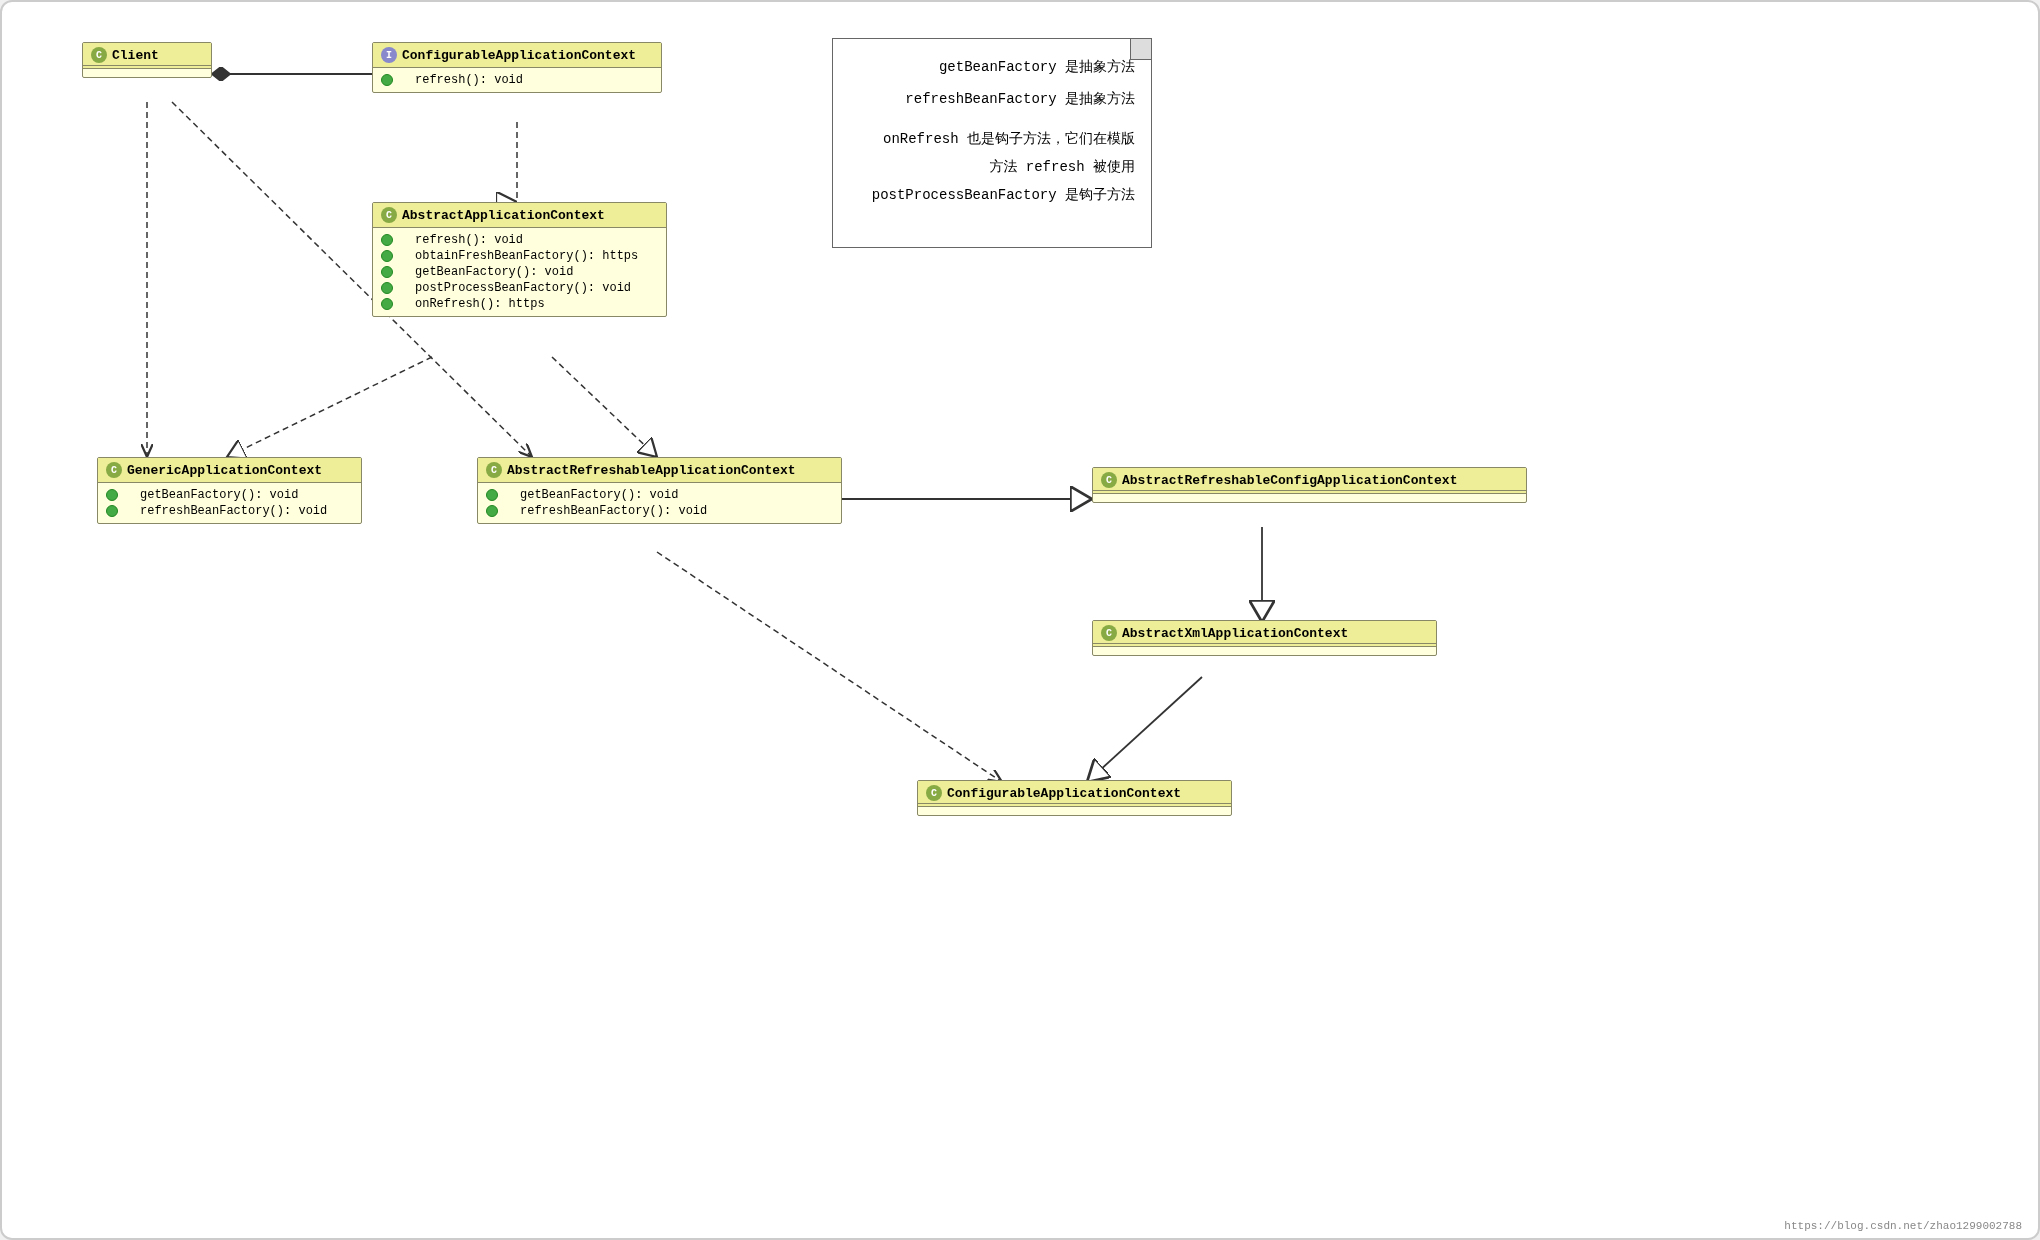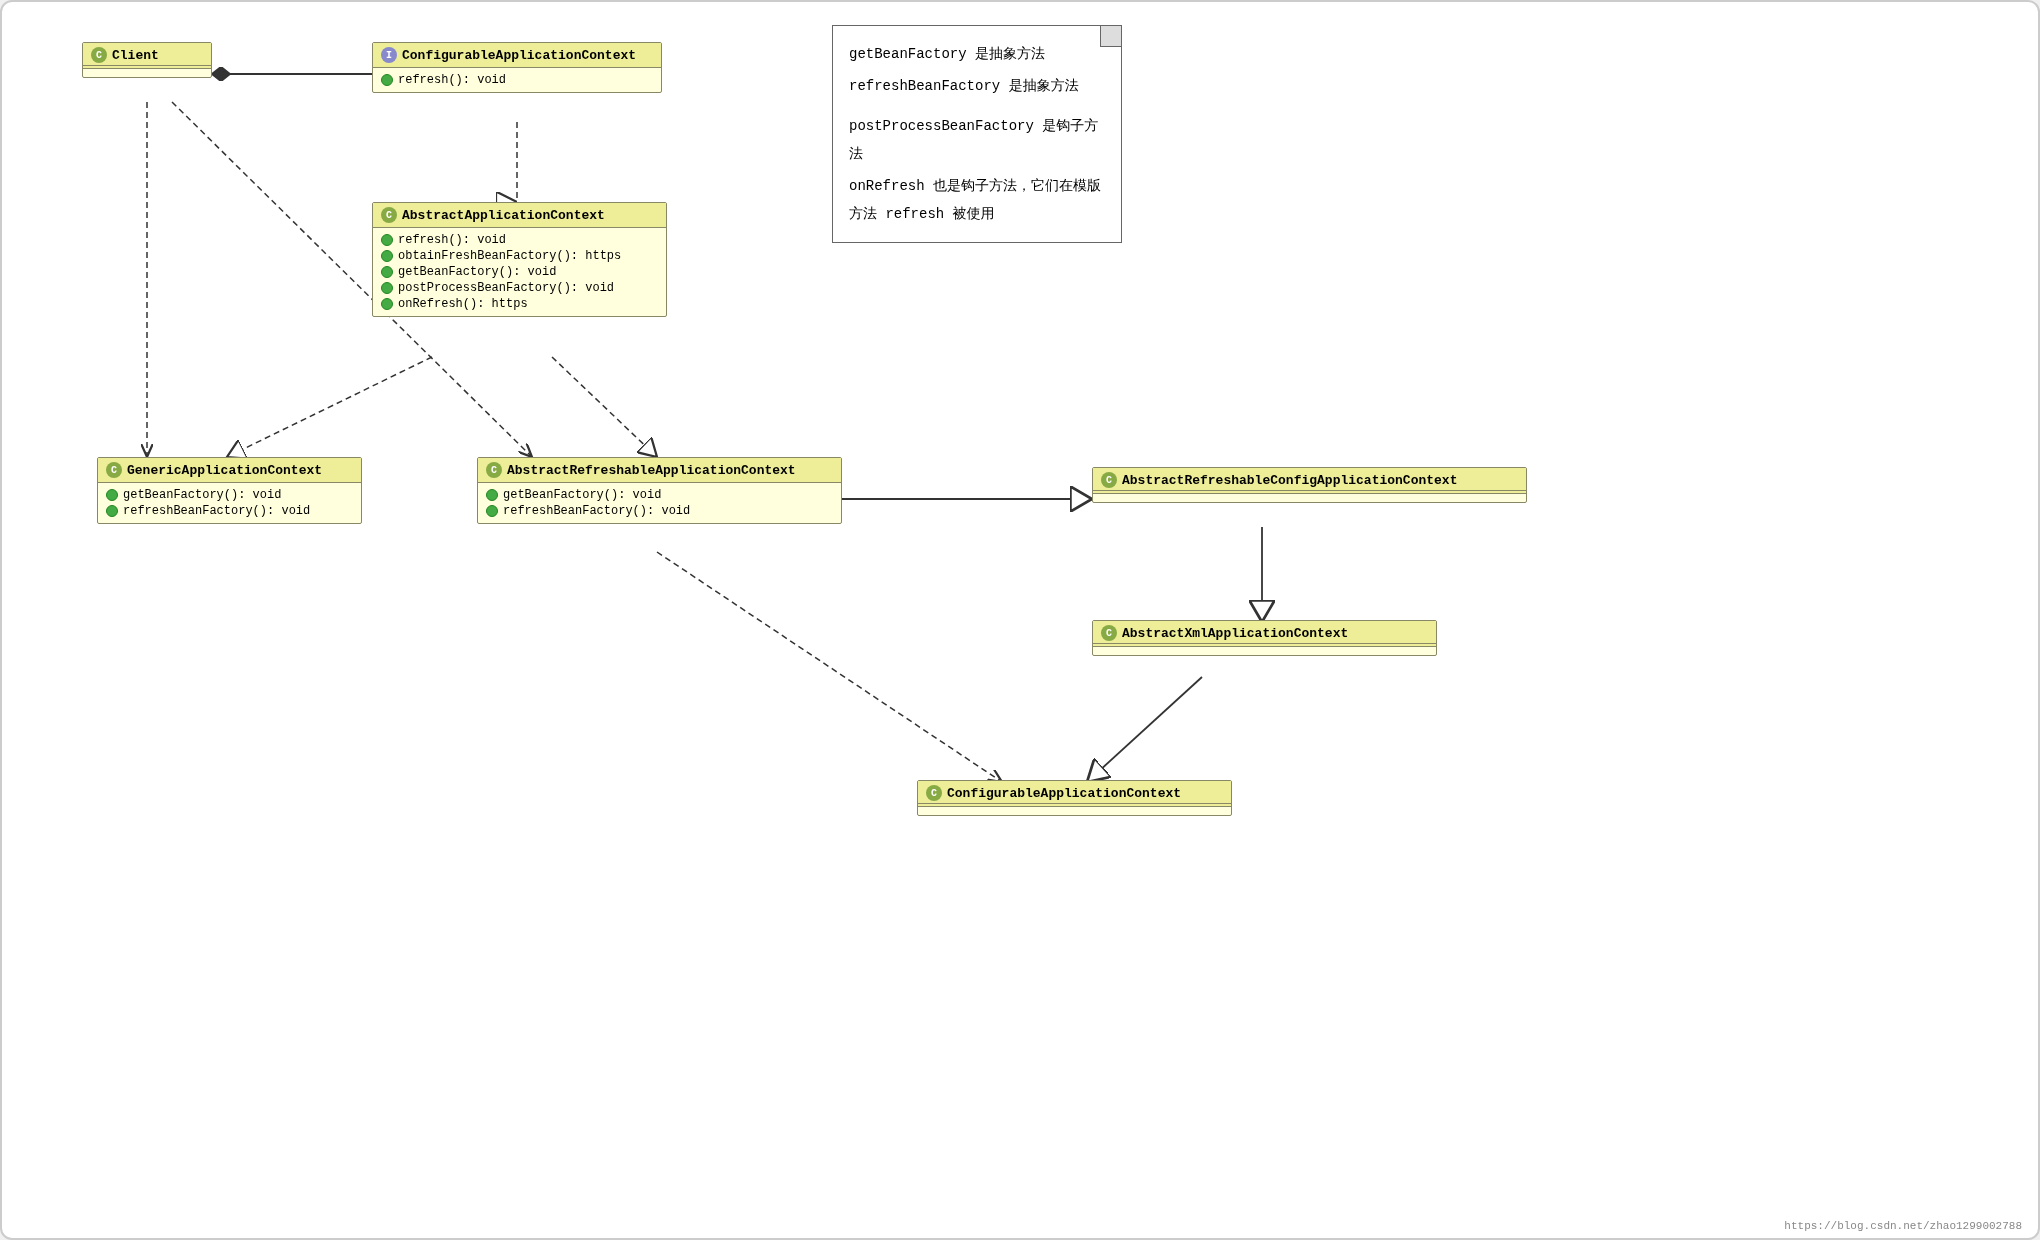--- a/index.html
+++ b/index.html
@@ -52,21 +52,21 @@
       border-bottom: 1.5px solid #888866;
       height: 3px;
     }
     .uml-class-body {
       padding: 4px 8px;
       font-size: 12px;
     }
     .uml-method {
       display: flex;
       align-items: center;
-      gap: 5px;
+      gap: 22px;
       padding: 1px 0;
       white-space: nowrap;
     }
     .method-icon {
       width: 12px;
       height: 12px;
       border-radius: 50%;
       background: #44aa44;
       border: 1.5px solid #228822;
       flex-shrink: 0;
@@ -297,24 +297,24 @@
 
   <div class="uml-class" style="left: 915px; top: 778px; width: 315px;">
     <div class="uml-class-header-double">
       <span class="class-icon">C</span>
       <span>ConfigurableApplicationContext</span>
     </div>
     <div class="uml-class-header-line2"></div>
     <div class="uml-class-body" style="min-height: 8px;"></div>
   </div>
 
-  <div class="note-box" style="left: 830px; top: 23px; width: 290px; min-height: 210px;">
+  <div class="note-box" style="left: 830px; top: 36px; width: 320px; min-height: 210px; text-align: right;">
     <div style="margin-bottom: 4px;">getBeanFactory 是抽象方法</div>
     <div style="margin-bottom: 12px;">refreshBeanFactory 是抽象方法</div>
+    <div>onRefresh 也是钩子方法，它们在模版<br>方法 refresh 被使用</div>
     <div style="margin-bottom: 4px;">postProcessBeanFactory 是钩子方法</div>
-    <div>onRefresh 也是钩子方法，它们在模版<br>方法 refresh 被使用</div>
   </div>
 
   <div class="url-bar">
     <span>https://blog.csdn.net/zhao1299002788</span>
   </div>
 
 </div>
 
 </body></html>

